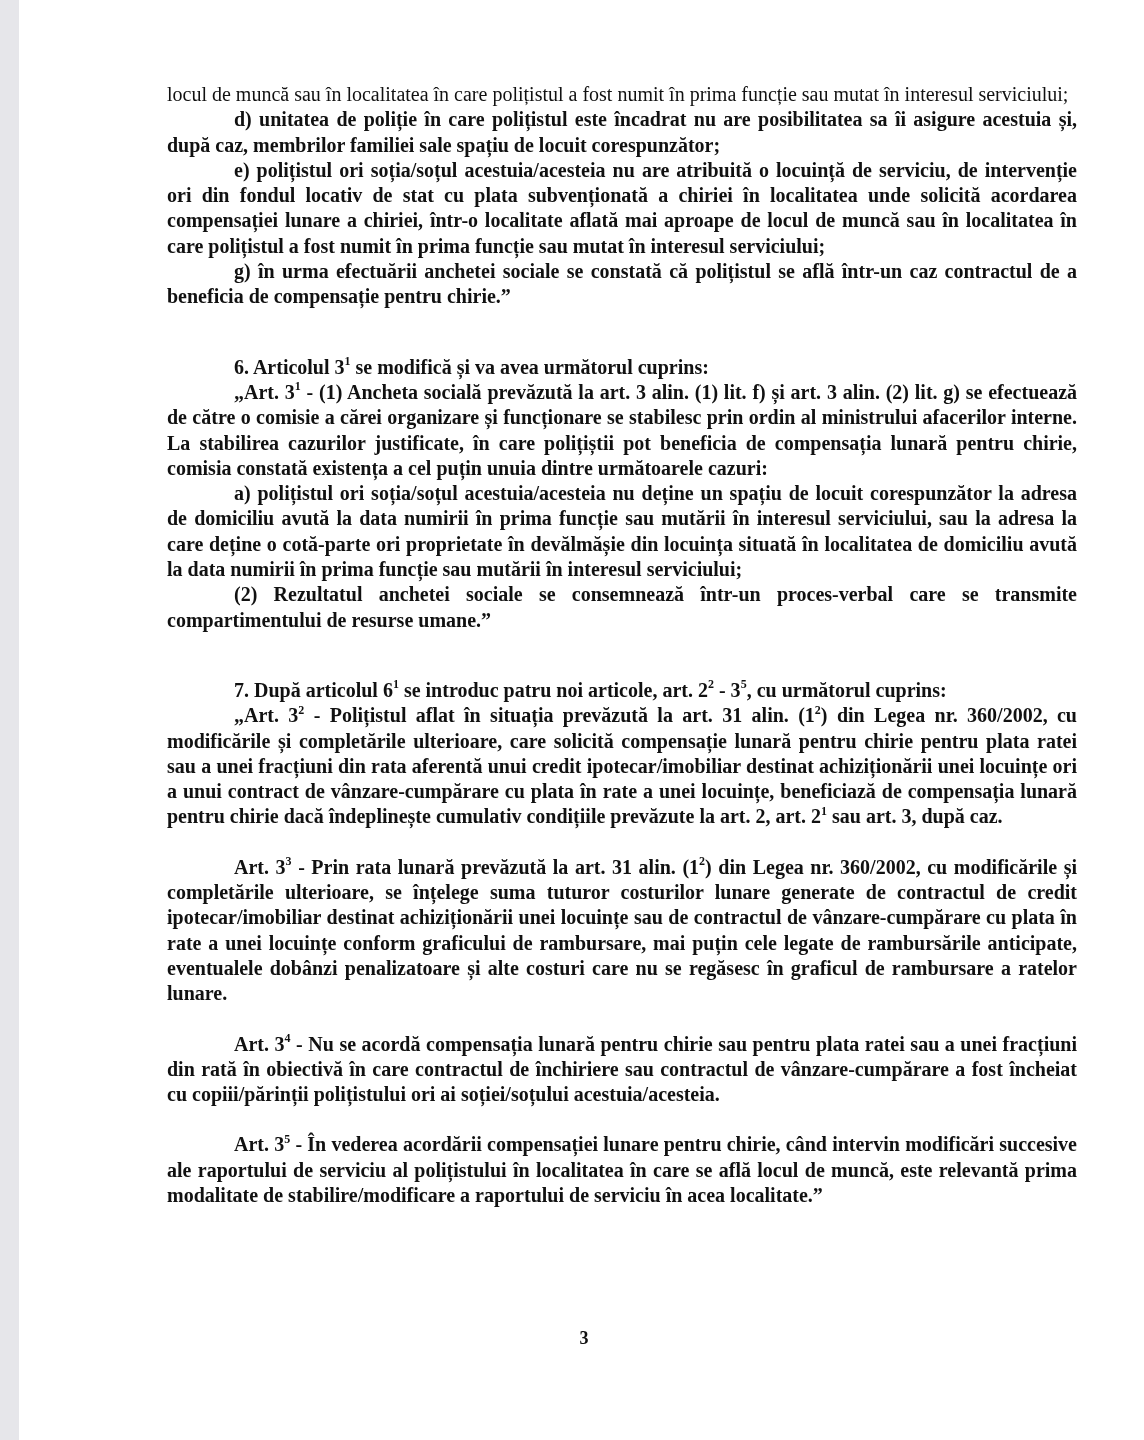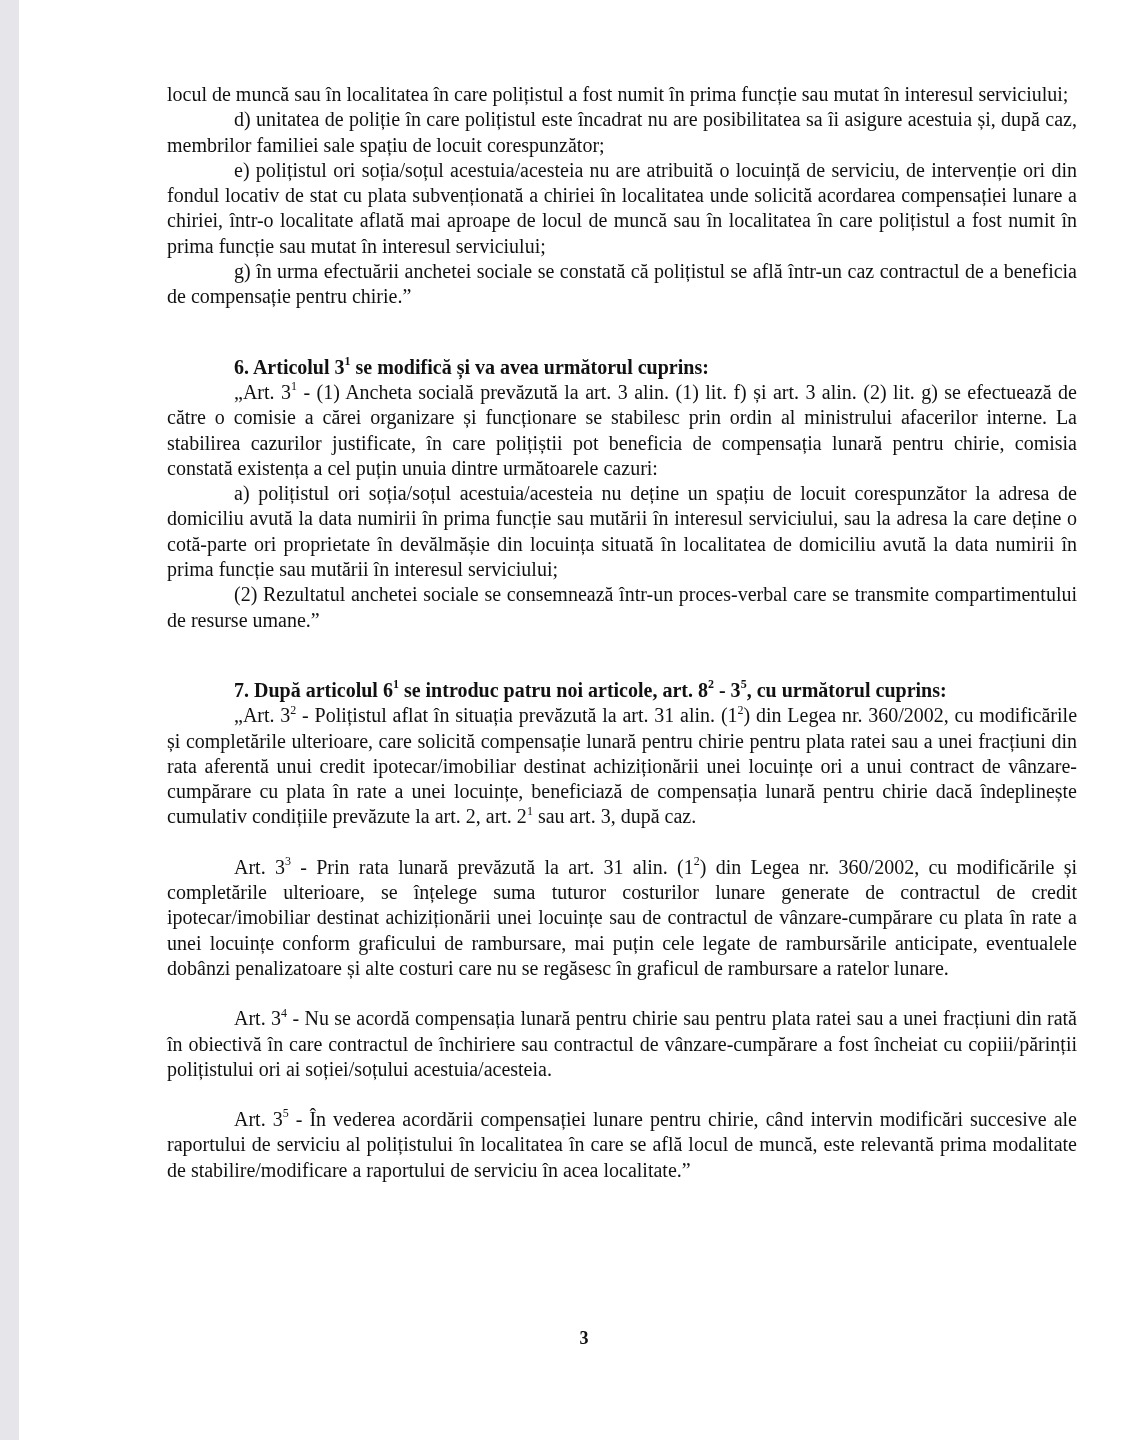--- a/index.html
+++ b/index.html
@@ -14,21 +14,21 @@
     width: 1130px; height: 1440px;
     background: #ffffff;
   }
   .content {
     position: absolute; left: 148px; top: 82px;
     width: 910px;
     font-size: 20px;
     line-height: 25.3px;
   }
   p { margin: 0; text-align: justify; }
-  .ind { text-indent: 67px; }
+  .ind { text-indent: 67px; font-weight: bold; }
   .gap { height: 25px; }
   .head { font-weight: bold; text-indent: 67px; text-align: left; margin-top: 20px; }
   sup { font-size: 12px; line-height: 0; position: relative; top: -1px; }
   .pagenum {
     position: absolute; left: 0; width: 100%; top: 1328px;
     text-align: center; font-weight: bold; font-size: 18px;
   }
 </style>
 </head>
 <body>
@@ -38,21 +38,21 @@
       <p class=""><span>locul de muncă sau în localitatea în care polițistul a fost numit în prima funcție sau mutat în interesul serviciului;</span></p>
       <p class="ind"><span>d) unitatea de poliție în care polițistul este încadrat nu are posibilitatea sa îi asigure acestuia și, după caz, membrilor familiei sale spațiu de locuit corespunzător;</span></p>
       <p class="ind"><span>e) polițistul ori soția/soțul acestuia/acesteia nu are atribuită o locuință de serviciu, de intervenție ori din fondul locativ de stat cu plata subvenționată a chiriei în localitatea unde solicită acordarea compensației lunare a chiriei, într-o localitate aflată mai aproape de locul de muncă sau în localitatea în care polițistul a fost numit în prima funcție sau mutat în interesul serviciului;</span></p>
       <p class="ind"><span>g) în urma efectuării anchetei sociale se constată că polițistul se află într-un caz contractul de a beneficia de compensație pentru chirie.”</span></p>
       <div class="gap"></div>
       <p class="head"><span>6. Articolul 3</span><sup>1</sup><span> se modifică și va avea următorul cuprins:</span></p>
       <p class="ind"><span>„Art. 3</span><sup>1</sup><span> - (1) Ancheta socială prevăzută la art. 3 alin. (1) lit. f) și art. 3 alin. (2) lit. g) se efectuează de către o comisie a cărei organizare și funcționare se stabilesc prin ordin al ministrului afacerilor interne. La stabilirea cazurilor justificate, în care polițiștii pot beneficia de compensația lunară pentru chirie, comisia constată existența a cel puțin unuia dintre următoarele cazuri:</span></p>
       <p class="ind"><span>a) polițistul ori soția/soțul acestuia/acesteia nu deține un spațiu de locuit corespunzător la adresa de domiciliu avută la data numirii în prima funcție sau mutării în interesul serviciului, sau la adresa la care deține o cotă-parte ori proprietate în devălmășie din locuința situată în localitatea de domiciliu avută la data numirii în prima funcție sau mutării în interesul serviciului;</span></p>
       <p class="ind"><span>(2) Rezultatul anchetei sociale se consemnează într-un proces-verbal care se transmite compartimentului de resurse umane.”</span></p>
       <div class="gap"></div>
-      <p class="head"><span>7. După articolul 6</span><sup>1</sup><span> se introduc patru noi articole, art. 8</span><sup>2</sup><span> - 3</span><sup>5</sup><span>, cu următorul cuprins:</span></p>
+      <p class="head"><span>7. După articolul 6</span><sup>1</sup><span> se introduc patru noi articole, art. 2</span><sup>2</sup><span> - 3</span><sup>5</sup><span>, cu următorul cuprins:</span></p>
       <p class="ind"><span>„Art. 3</span><sup>2</sup><span> - Polițistul aflat în situația prevăzută la art. 31 alin. (1</span><sup>2</sup><span>) din Legea nr. 360/2002, cu modificările și completările ulterioare, care solicită compensație lunară pentru chirie pentru plata ratei sau a unei fracțiuni din rata aferentă unui credit ipotecar/imobiliar destinat achiziționării unei locuințe ori a unui contract de vânzare-cumpărare cu plata în rate a unei locuințe, beneficiază de compensația lunară pentru chirie dacă îndeplinește cumulativ condițiile prevăzute la art. 2, art. 2</span><sup>1</sup><span> sau art. 3, după caz.</span></p>
       <div class="gap"></div>
       <p class="ind"><span>Art. 3</span><sup>3</sup><span> - Prin rata lunară prevăzută la art. 31 alin. (1</span><sup>2</sup><span>) din Legea nr. 360/2002, cu modificările și completările ulterioare, se înțelege suma tuturor costurilor lunare generate de contractul de credit ipotecar/imobiliar destinat achiziționării unei locuințe sau de contractul de vânzare-cumpărare cu plata în rate a unei locuințe conform graficului de rambursare, mai puțin cele legate de rambursările anticipate, eventualele dobânzi penalizatoare și alte costuri care nu se regăsesc în graficul de rambursare a ratelor lunare.</span></p>
       <div class="gap"></div>
       <p class="ind"><span>Art. 3</span><sup>4</sup><span> - Nu se acordă compensația lunară pentru chirie sau pentru plata ratei sau a unei fracțiuni din rată în obiectivă în care contractul de închiriere sau contractul de vânzare-cumpărare a fost încheiat cu copiii/părinții polițistului ori ai soției/soțului acestuia/acesteia.</span></p>
       <div class="gap"></div>
       <p class="ind"><span>Art. 3</span><sup>5</sup><span> - În vederea acordării compensației lunare pentru chirie, când intervin modificări succesive ale raportului de serviciu al polițistului în localitatea în care se află locul de muncă, este relevantă prima modalitate de stabilire/modificare a raportului de serviciu în acea localitate.”</span></p>
     </div>
   <div class="pagenum">3</div>
 </div>

